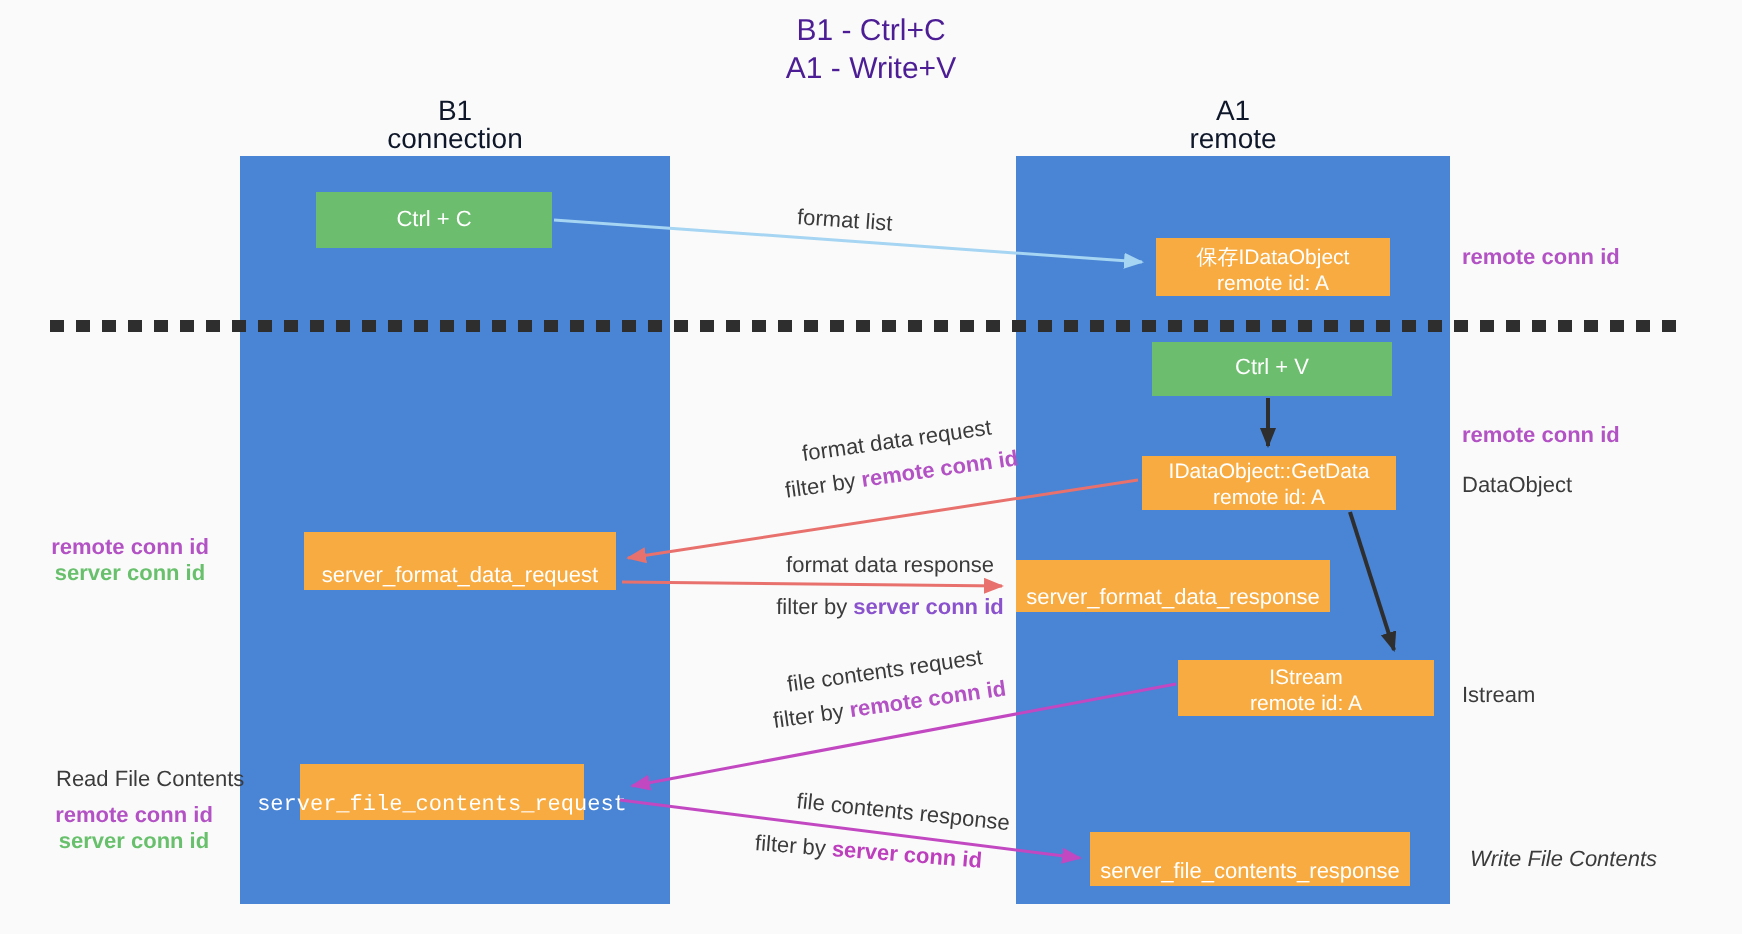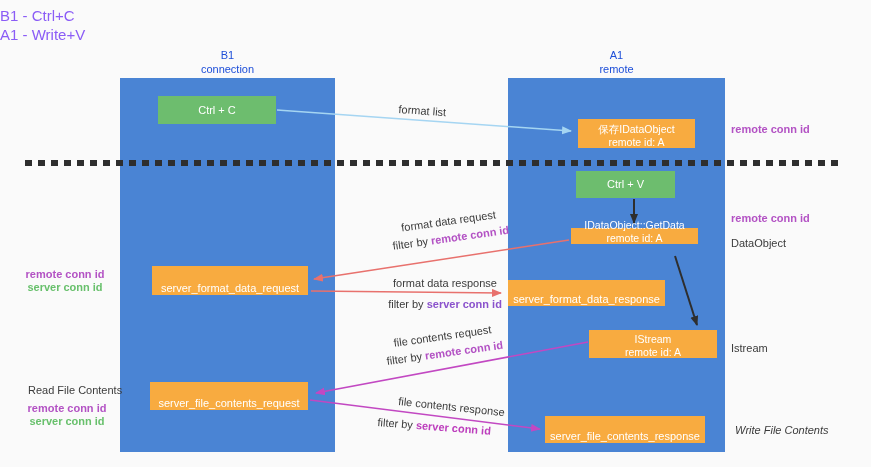--- a/index.html
+++ b/index.html
@@ -3,26 +3,26 @@
 <meta charset="utf-8">
 <style>
   :root{
     --bg:#fafafa; --lane-blue:#4a84d4; --box-green:#6dbd6e; --box-orange:#f8ab40;
     --arrow-blue:#a5d5f2; --arrow-red:#e8716d; --arrow-magenta:#c248c2; --arrow-black:#2e2e2e;
     --orchid:#b352c4; --violet:#8a52cc; --magenta:#bd3fbd; --green-text:#68c06c; --text-dark:#3b3b3b;
   }
   *{margin:0;padding:0;box-sizing:border-box;}
   body{font-family:"Liberation Sans","DejaVu Sans",sans-serif;background:var(--bg);}
   .stage{position:relative;width:871px;height:467px;background:var(--bg);overflow:hidden;}
-  .title{position:absolute;top:6px;left:0;width:871px;text-align:left;font-size:15px;
-         line-height:19px;color:#8b5cf6;}
+  .title{position:absolute;top:6px;left:0;width:871px;text-align:center;font-size:15px;
+         line-height:19px;color:#4c1d95;}
   .lane{position:absolute;top:78px;height:374px;background:var(--lane-blue);z-index:1;}
   .lane.left{left:120px;width:215px;}
   .lane.right{left:508px;width:217px;}
-  .lane-header{position:absolute;top:48px;text-align:center;font-size:11px;line-height:14px;color:#1d4ed8;z-index:2;}
+  .lane-header{position:absolute;top:48px;text-align:center;font-size:14px;line-height:14px;color:#0f172a;z-index:2;}
   .lane-header.left{left:120px;width:215px;}
   .lane-header.right{left:508px;width:217px;}
   .box{position:absolute;display:flex;flex-direction:column;justify-content:center;align-items:center;
        color:#fff;font-size:11px;line-height:13px;text-align:center;z-index:3;white-space:nowrap;}
   .box.small{font-size:10.5px;line-height:12.5px;}
   .green{background:var(--box-green);}
   .orange{background:var(--box-orange);justify-content:flex-end;}
   .overlay{position:absolute;left:0;top:0;z-index:5;pointer-events:none;}
   .slabel{position:absolute;font-size:11px;line-height:13px;color:var(--text-dark);z-index:4;white-space:nowrap;}
   .slabel.stack{text-align:center;font-weight:bold;}
@@ -92,43 +92,43 @@
 
   <div class="box green" style="left:158px;top:96px;width:118px;height:28px;">
     <div>Ctrl + C</div>
   </div>
 
   <div class="box orange small" style="left:578px;top:119px;width:117px;height:29px;">
     <div>保存IDataObject</div>
     <div>remote id: A</div>
   </div>
 
-  <div class="box green" style="left:576px;top:171px;width:99px;height:27px;">
+  <div class="box green" style="left:576px;top:171px;width:120px;height:27px;">
     <div>Ctrl + V</div>
   </div>
 
-  <div class="box orange small" style="left:571px;top:228px;width:127px;height:16px;">
+  <div class="box orange small" style="left:571px;top:228px;width:127px;height:27px;">
     <div>IDataObject::GetData</div>
     <div>remote id: A</div>
   </div>
 
   <div class="box orange" style="left:152px;top:266px;width:156px;height:29px;">
     <div>server_format_data_request</div>
   </div>
 
   <div class="box orange" style="left:508px;top:280px;width:157px;height:26px;">
     <div>server_format_data_response</div>
   </div>
 
   <div class="box orange small" style="left:589px;top:330px;width:128px;height:28px;">
     <div>IStream</div>
     <div>remote id: A</div>
   </div>
 
-  <div class="box orange" style="left:150px;top:382px;width:158px;height:28px;">
+  <div class="box orange" style="left:150px;top:382px;width:142px;height:28px;font-family:Liberation Mono, monospace;">
     <div>server_file_contents_request</div>
   </div>
 
   <div class="box orange" style="left:545px;top:416px;width:160px;height:27px;">
     <div>server_file_contents_response</div>
   </div>
 
   <div class="slabel stack" style="left:24px;top:268px;width:82px;">
     <div class="t-orchid">remote conn id</div>
     <div class="t-green">server conn id</div>

